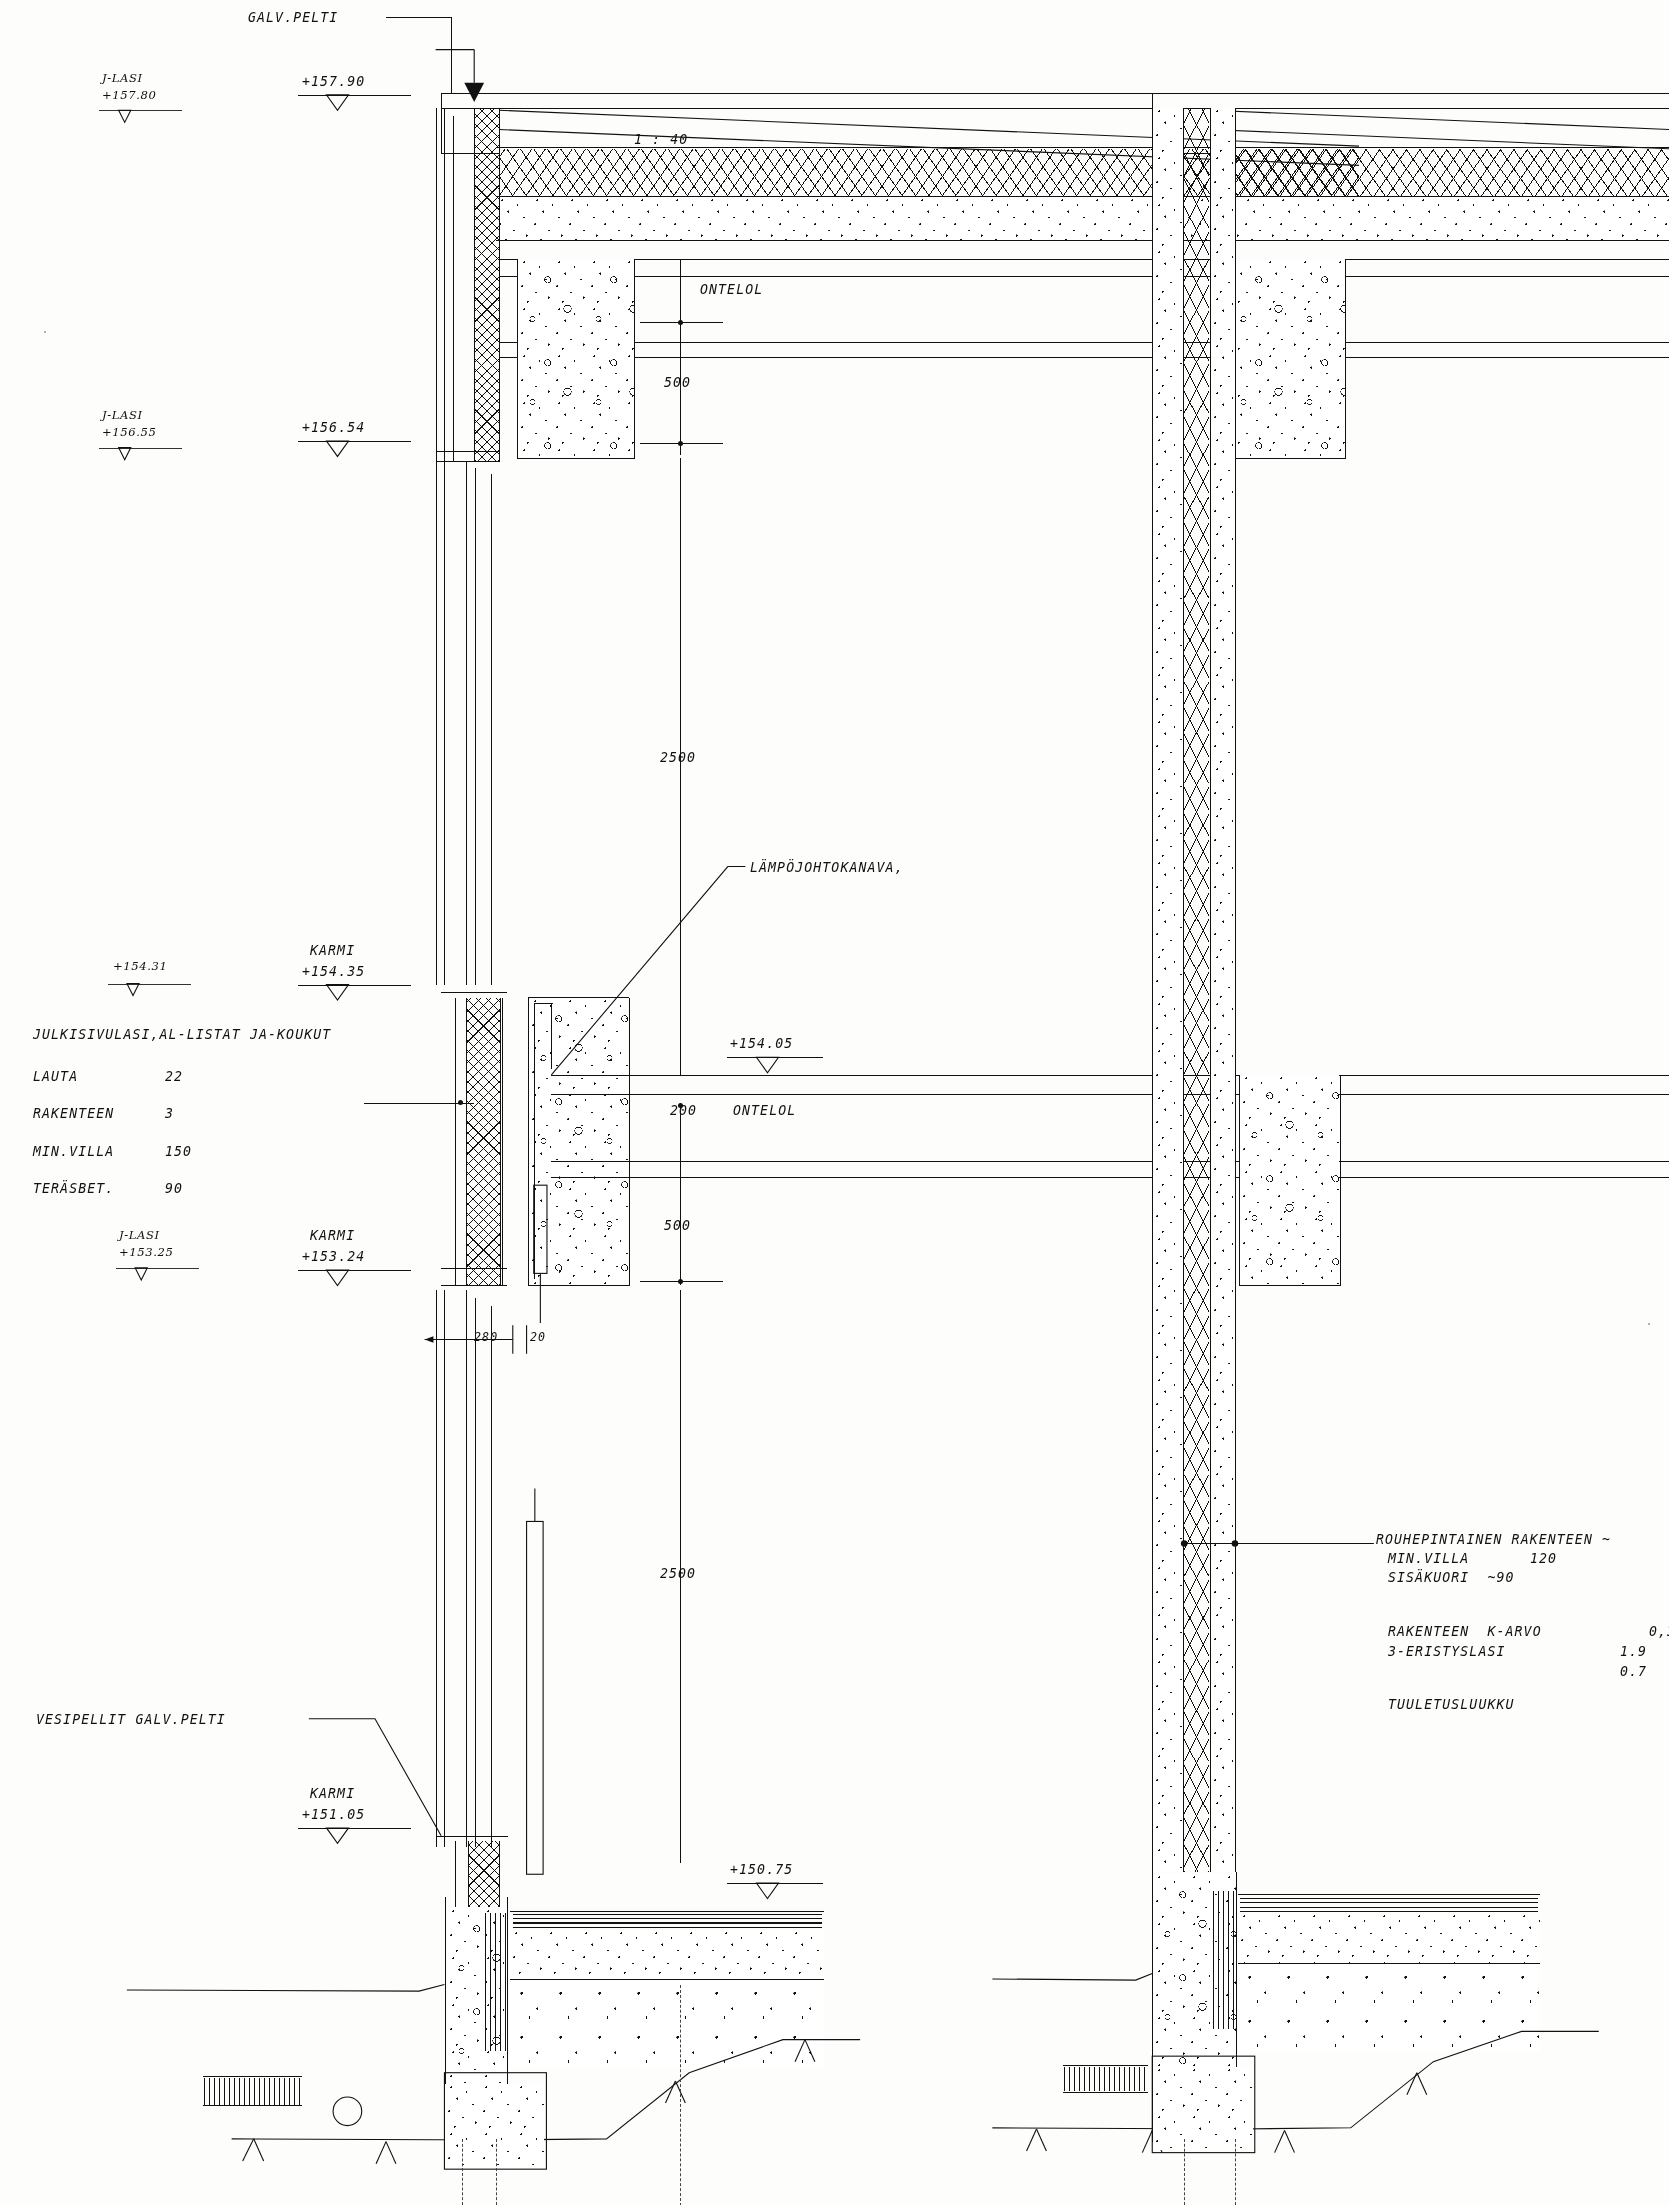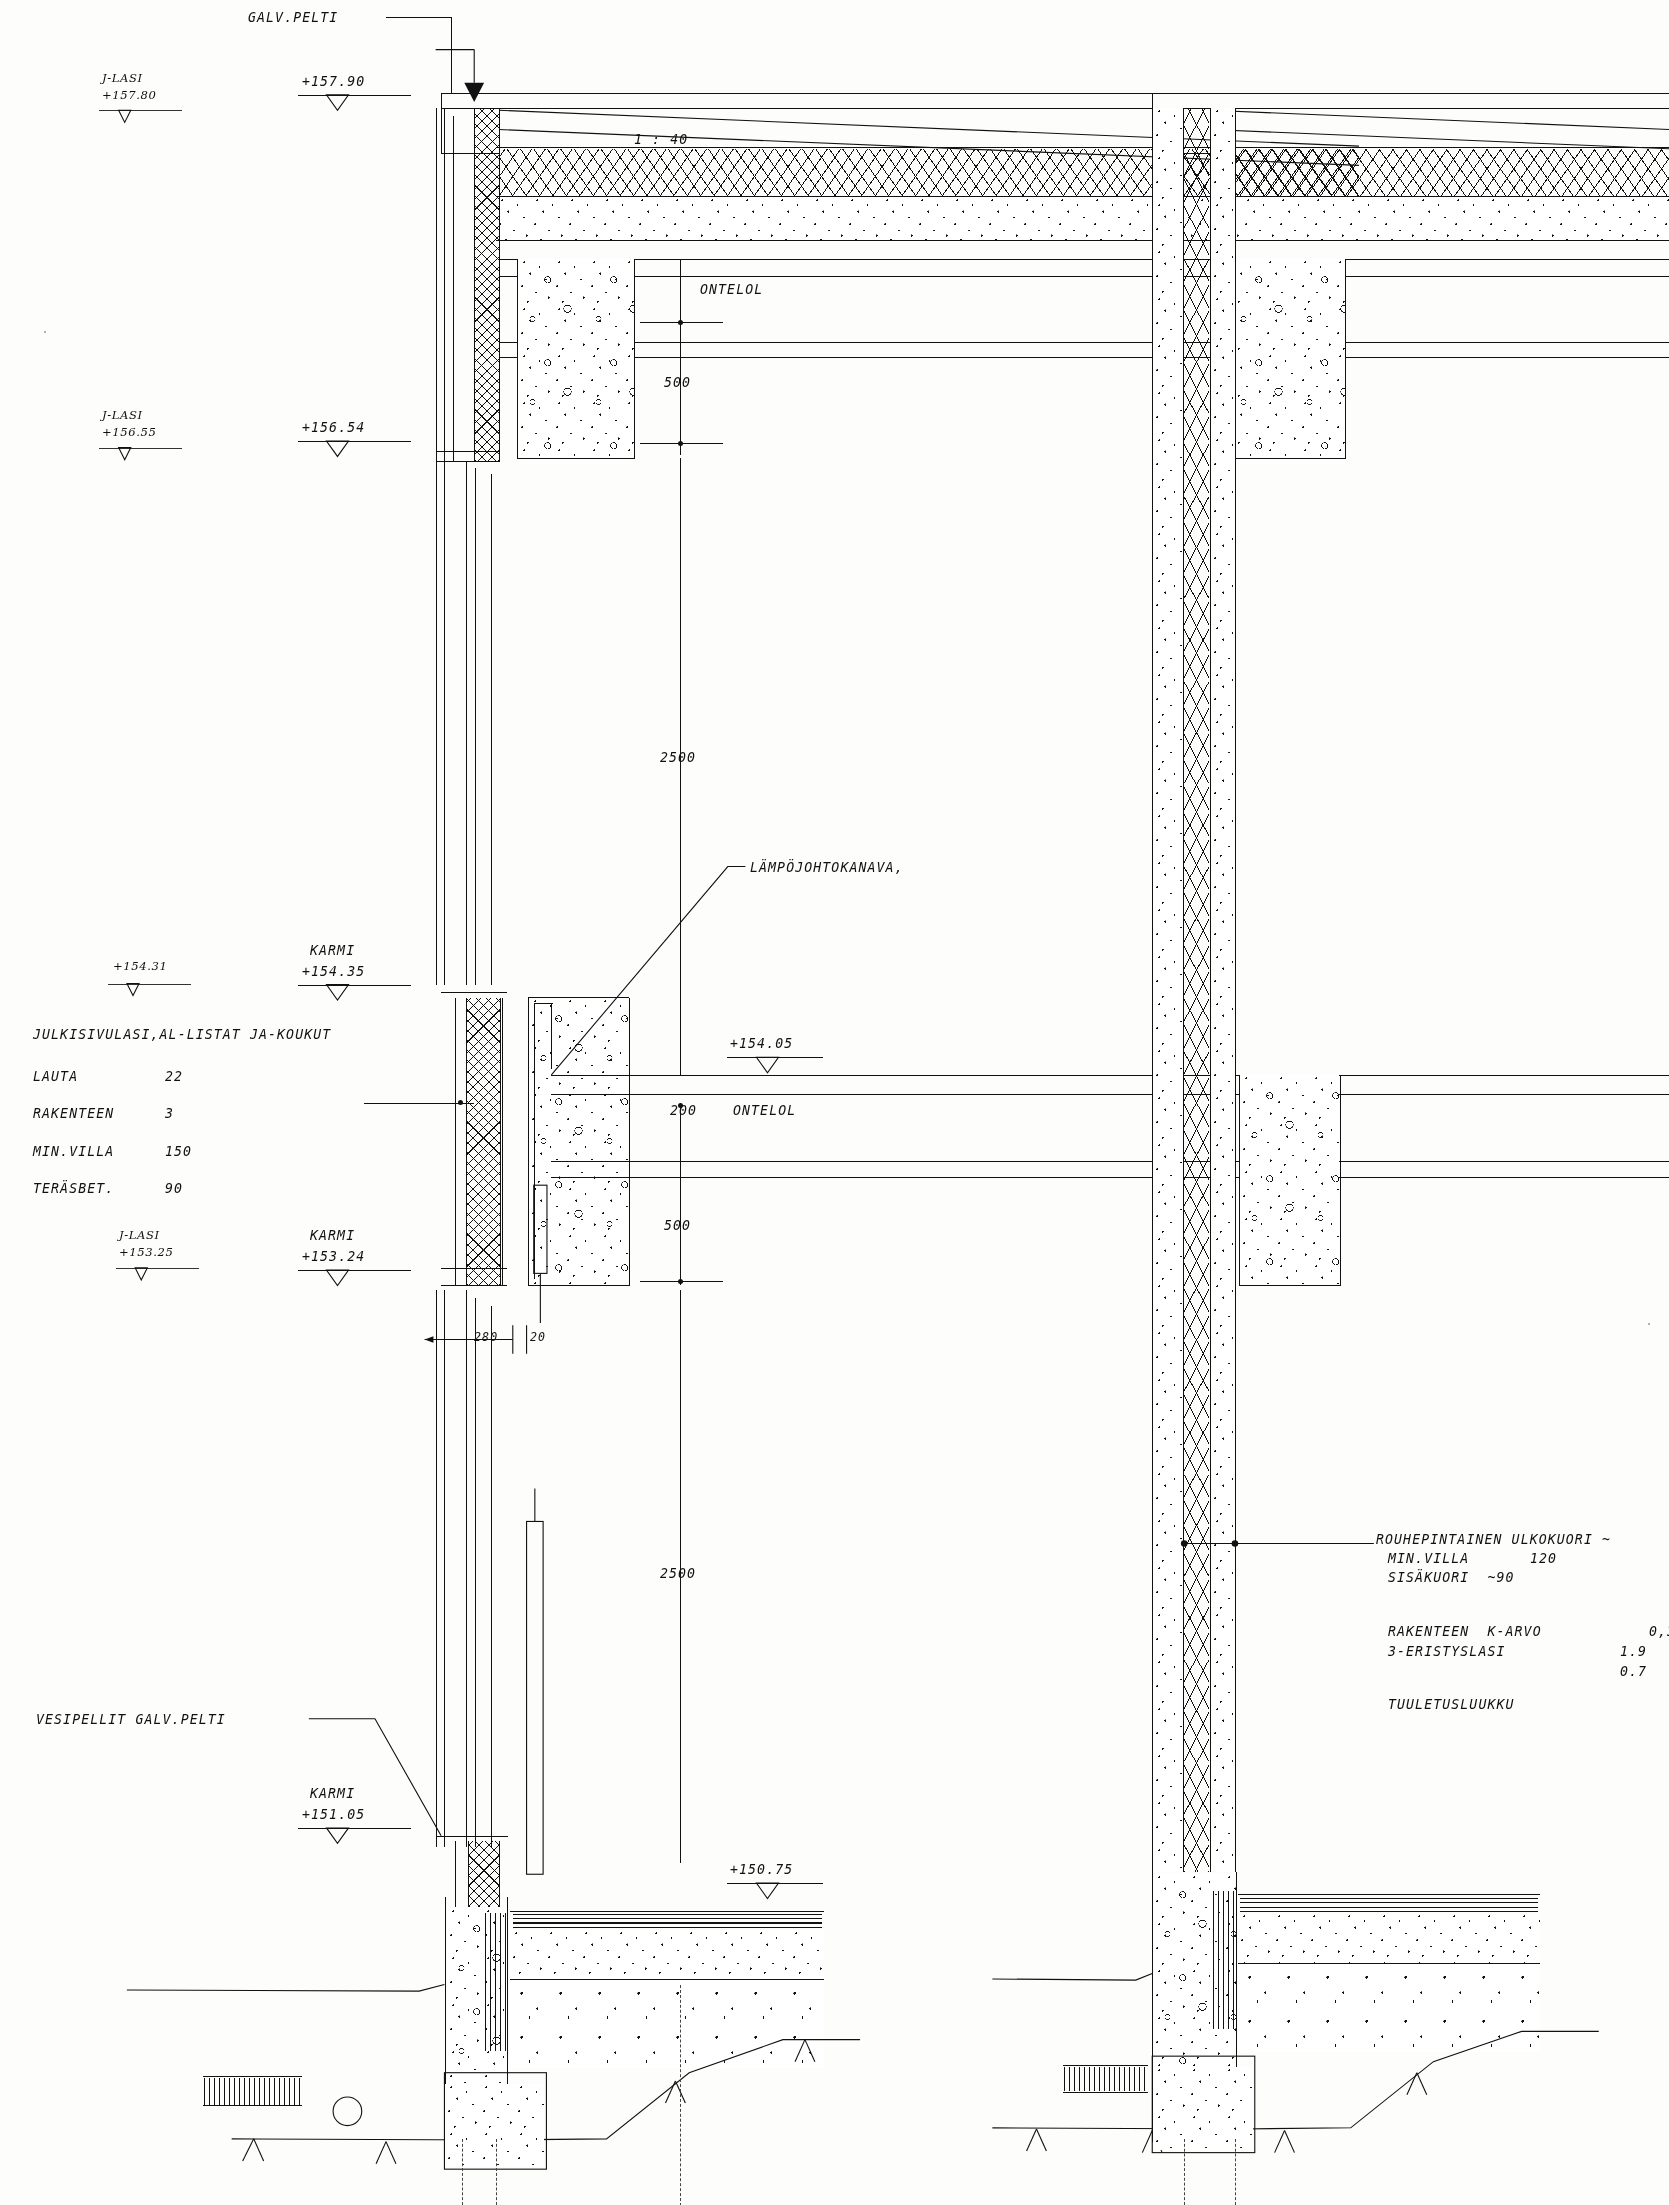--- a/index.html
+++ b/index.html
@@ -454,21 +454,21 @@
   <div class="ln h" style="left:1063px;top:2065px;width:85px;"></div>
   <div class="ln h" style="left:1063px;top:2092px;width:85px;"></div>
 
   <svg class="ov" viewBox="0 0 3029 4000" width="1670" height="2205">
     <polyline points="2148,2800 2480,2800 2492,2800" fill="none" stroke="#111" stroke-width="2"></polyline>
     <circle cx="2148" cy="2800" r="6" fill="#111"></circle>
     <circle cx="2240" cy="2800" r="6" fill="#111"></circle>
   </svg>
   <div class="notebox" style="left:1376px;top:1532px;">
     <div style="position:relative;height:19px;">
-      <span class="txt t-md" style="left:0;top:0;">ROUHEPINTAINEN ULKOKUORI ~</span>
+      <span class="txt t-md" style="left:0;top:0;">ROUHEPINTAINEN RAKENTEEN ~</span>
     </div>
     <div style="position:relative;height:19px;">
       <span class="txt t-md" style="left:12px;top:0;">MIN.VILLA</span>
       <span class="txt t-md" style="left:154px;top:0;">120</span>
     </div>
     <div style="position:relative;height:19px;">
       <span class="txt t-md" style="left:12px;top:0;">SISÄKUORI  ~90</span>
     </div>
   </div>
 

